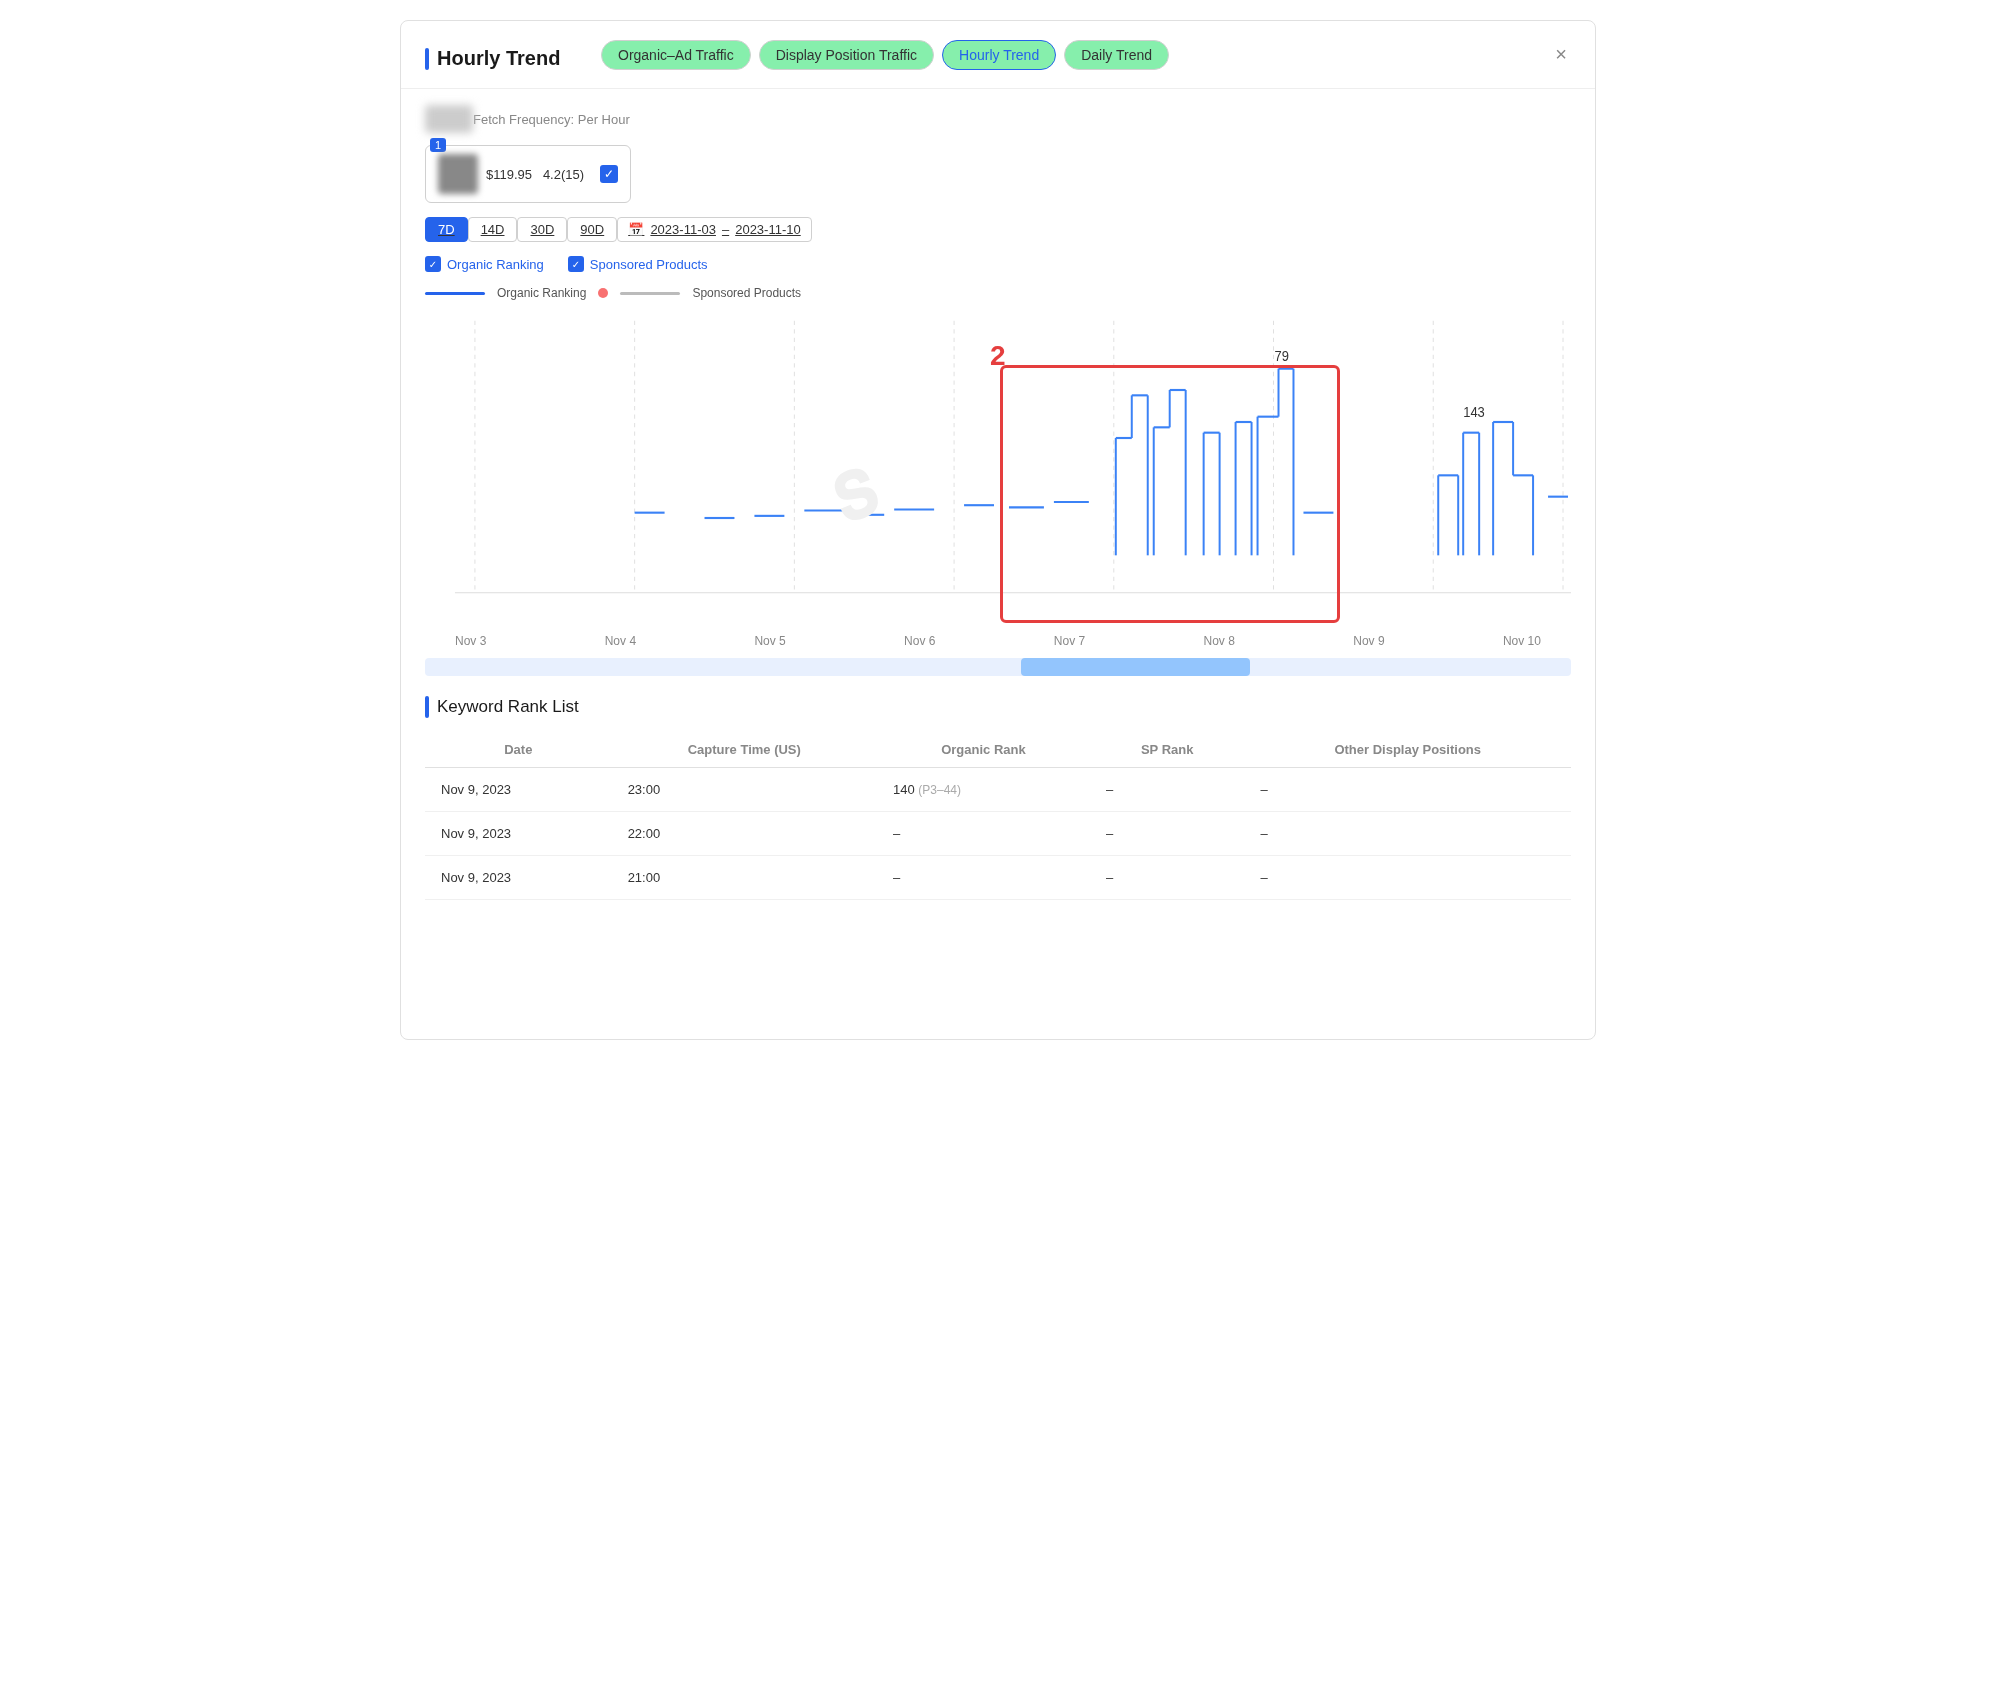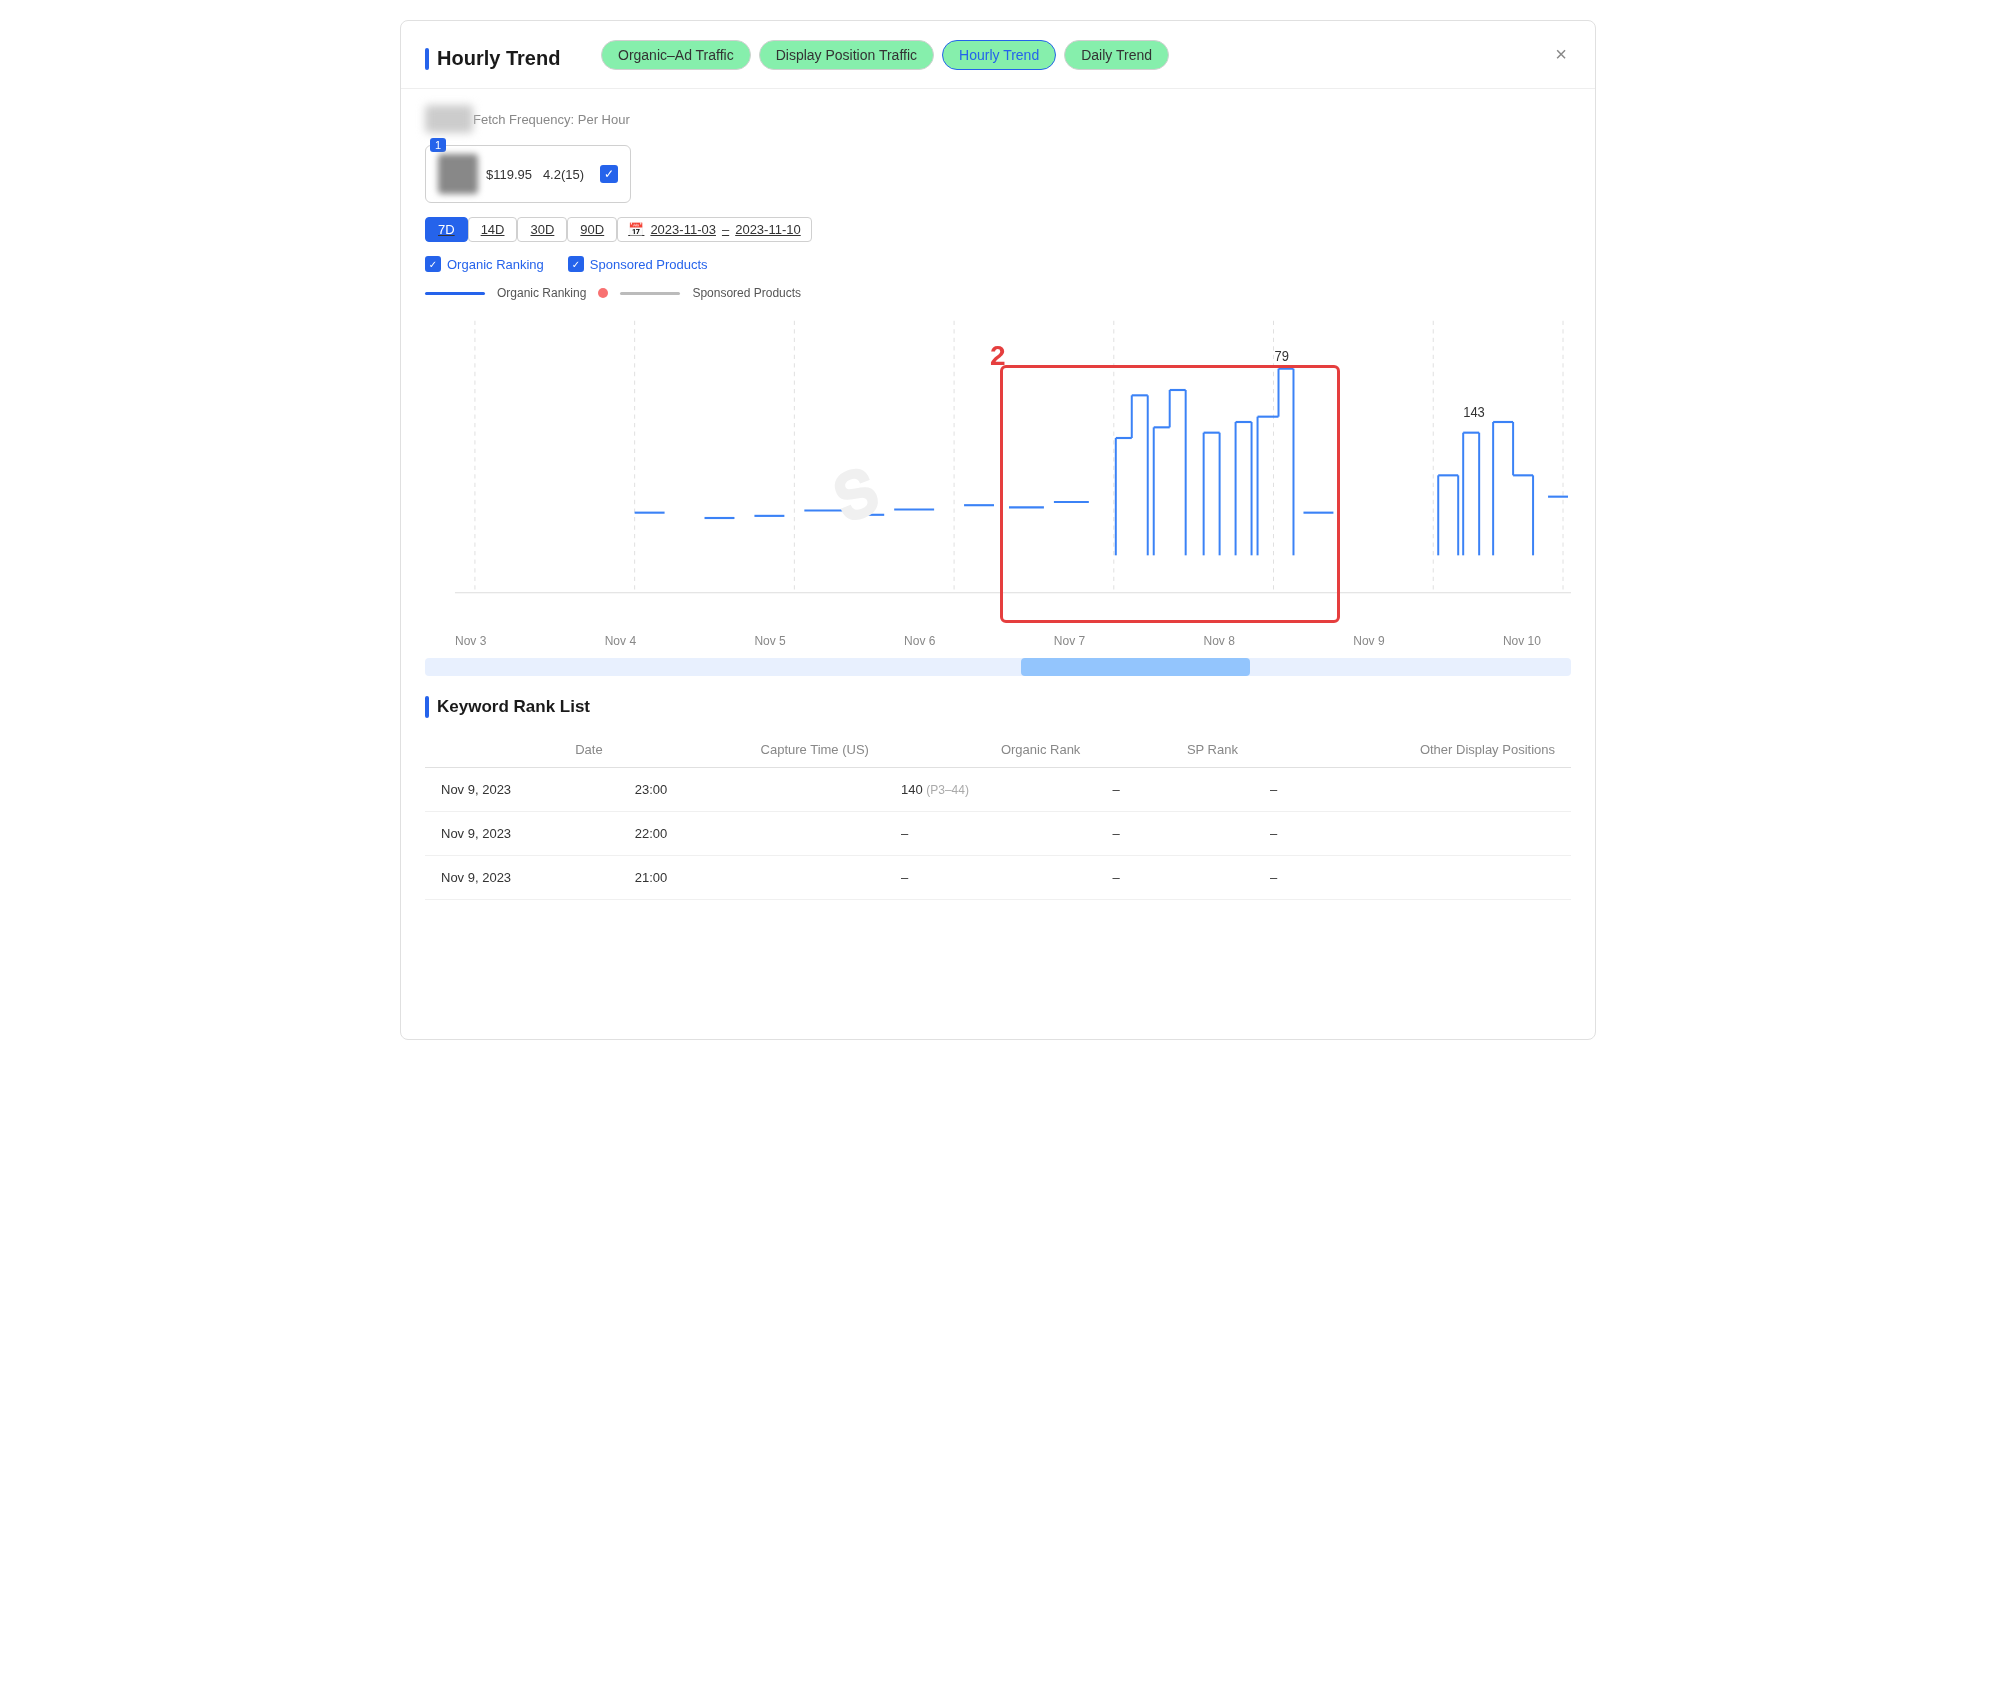--- a/index.html
+++ b/index.html
@@ -259,40 +259,40 @@
       width: 20%;
     }
     .keyword-section {
       margin-top: 10px;
     }
     .keyword-title {
       display: flex;
       align-items: center;
       gap: 8px;
       font-size: 17px;
-      font-weight: 700;
+      font-weight: 400;
       color: #1a1a1a;
       margin-bottom: 14px;
     }
     .table-wrap {
       width: 100%;
     }
     table {
       width: 100%;
       border-collapse: collapse;
     }
     thead tr {
       border-bottom: 1px solid #e0e0e0;
     }
     th {
       padding: 10px 16px;
-      text-align: right;
+      text-align: center;
       font-size: 13px;
       color: #888;
-      font-weight: 400;
+      font-weight: 700;
     }
     td {
       padding: 14px 16px;
       font-size: 13px;
       color: #333;
       border-bottom: 1px solid #f0f0f0;
     }
     .rank-detail {
       color: #aaa;
       font-size: 12px;

